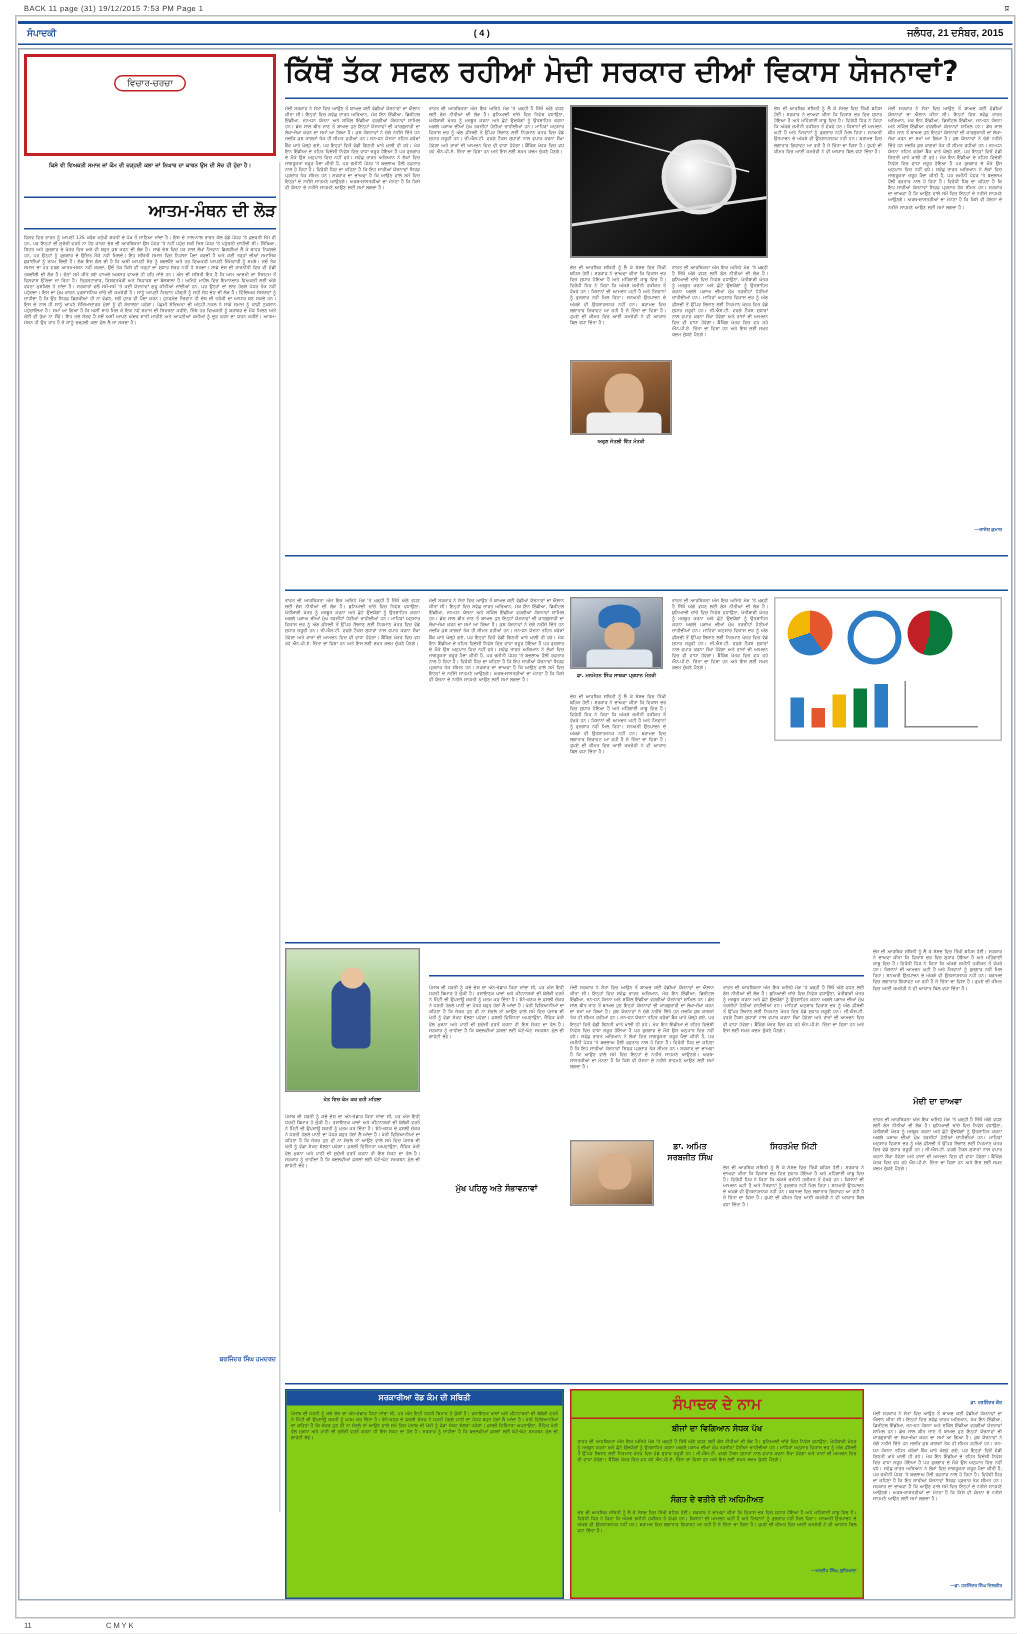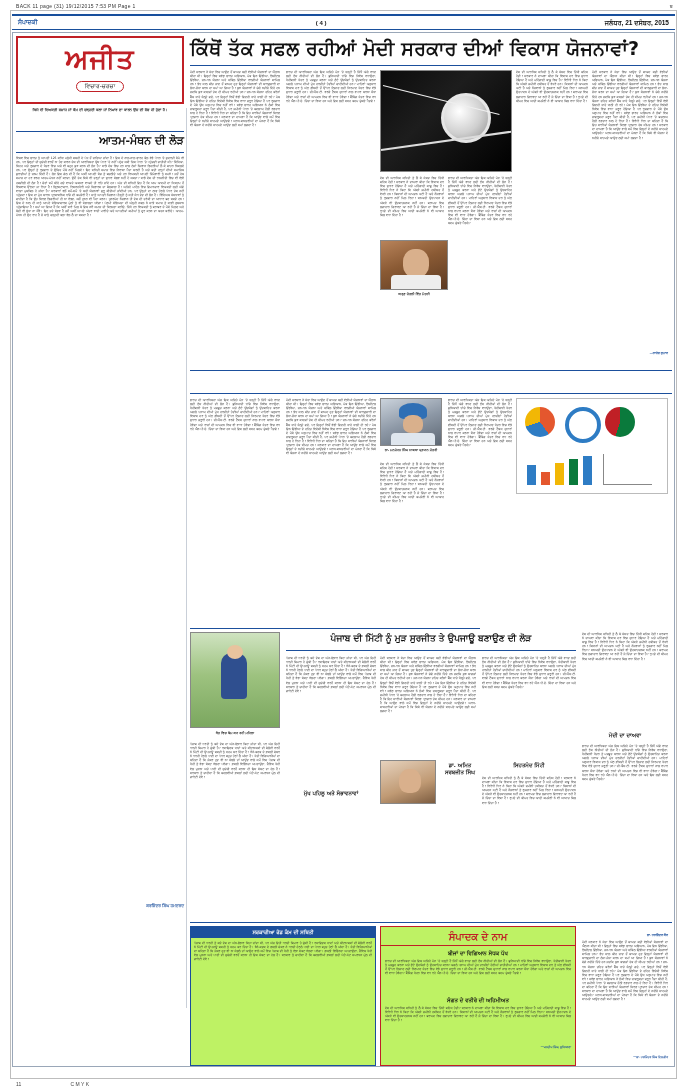--- a/index.html
+++ b/index.html
@@ -102,21 +102,21 @@
   
   .info{
     position:absolute;box-sizing:border-box;background:#fff;
   }
   .bar{position:absolute;bottom:0;background:#2e7cc4;}
   .pie{
     position:absolute;border-radius:50%;
   }
   .ring{position:absolute;border-radius:50%;border:4px solid #e4572e;}
   .ad{
-    position:absolute;box-sizing:border-box;border:1px solid #c02026;background:#bef264;
+    position:absolute;box-sizing:border-box;border:1px solid #c02026;background:#84cc16;
   }
   .ad-title{
     color:#c02026;font-weight:bold;font-size:10px;text-align:center;
     font-family:"DejaVu Sans", sans-serif;line-height:13px;
   }
   .blue-head{
     background:#1b4f9c;color:#fff;font-size:5.2px;font-weight:bold;
     text-align:center;padding:2px 0;font-family:"DejaVu Sans", sans-serif;
   }
   .sec-title{
@@ -142,21 +142,20 @@
 
   <div class="topstrip">
     <span>ਸੰਪਾਦਕੀ</span>
     <span class="mid">( 4 )</span>
     <span class="date">ਜਲੰਧਰ, 21 ਦਸੰਬਰ, 2015</span>
   </div>
 
   <div class="frame"></div>
 
   <div class="logobox">
-    <div class="logo">ਅਜੀਤ</div>
     <div class="logo-sub">ਵਿਚਾਰ-ਚਰਚਾ</div>
   </div>
 
   <div class="headline">
     <h1>ਕਿੱਥੋਂ ਤੱਕ ਸਫਲ ਰਹੀਆਂ ਮੋਦੀ ਸਰਕਾਰ ਦੀਆਂ ਵਿਕਾਸ ਯੋਜਨਾਵਾਂ?</h1>
   </div>
 
   <div class="col" style="left:16px;top:108px;width:168px;height:22px;">
     <div class="txt" style="font-size:3.6px;line-height:4.6px;text-align:center;color:#111;font-weight:bold;">ਕਿਸੇ ਵੀ ਵਿਅਕਤੀ ਸਮਾਜ ਜਾਂ ਕੌਮ ਦੀ ਚੜ੍ਹਦੀ ਕਲਾ ਜਾਂ ਨਿਘਾਰ ਦਾ ਕਾਰਨ ਉਸ ਦੀ ਸੋਚ ਹੀ ਹੁੰਦਾ ਹੈ।</div>
   </div>
@@ -234,23 +233,20 @@
       <div class="bar" style="left:16px;width:9px;height:13px;background:#e4572e;"></div>
       <div class="bar" style="left:30px;width:9px;height:22px;background:#f2b705;"></div>
       <div class="bar" style="left:44px;width:9px;height:26px;background:#0a7a3c;"></div>
       <div class="bar" style="left:58px;width:9px;height:29px;background:#2e7cc4;"></div>
       <div style="position:absolute;left:78px;bottom:0;width:48px;height:30px;border-bottom:1px solid #888;border-left:1px solid #888;"></div>
     </div>
   </div>
 
   <div class="hrule" style="left:190px;top:628px;width:290px;"></div>
 
-  <div class="col" style="left:286px;top:632px;width:290px;">
-    <div class="sec-title" style="font-size:9px;">ਪੰਜਾਬ ਦੀ ਮਿੱਟੀ ਨੂੰ ਮੁੜ ਸੁਰਜੀਤ ਤੇ ਉਪਜਾਊ ਬਣਾਉਣ ਦੀ ਲੋੜ</div>
-  </div>
   <div class="hrule" style="left:286px;top:650px;width:290px;"></div>
 
   <div class="ph field" style="left:190px;top:632px;width:90px;height:96px;">
     <div style="position:absolute;left:30px;top:20px;width:26px;height:46px;background:#2f4f8f;border-radius:10px 10px 4px 4px;"></div>
     <div style="position:absolute;left:36px;top:12px;width:16px;height:14px;background:#e8c39e;border-radius:50%;"></div>
   </div>
   <div class="col" style="left:190px;top:730px;width:90px;">
     <div class="cap">ਖੇਤ ਵਿਚ ਕੰਮ ਕਰ ਰਹੀ ਮਹਿਲਾ</div>
   </div>
   <div class="col txt" style="left:190px;top:742px;width:90px;height:176px;">ਪੰਜਾਬ ਦੀ ਧਰਤੀ ਨੂੰ ਕਦੇ ਦੇਸ਼ ਦਾ ਅੰਨ-ਭੰਡਾਰ ਕਿਹਾ ਜਾਂਦਾ ਸੀ, ਪਰ ਅੱਜ ਇਹੀ ਧਰਤੀ ਬਿਮਾਰ ਹੋ ਚੁੱਕੀ ਹੈ। ਰਸਾਇਣਕ ਖਾਦਾਂ ਅਤੇ ਕੀਟਨਾਸ਼ਕਾਂ ਦੀ ਬੇਲੋੜੀ ਵਰਤੋਂ ਨੇ ਮਿੱਟੀ ਦੀ ਉਪਜਾਊ ਸ਼ਕਤੀ ਨੂੰ ਖ਼ਤਮ ਕਰ ਦਿੱਤਾ ਹੈ। ਝੋਨੇ-ਕਣਕ ਦੇ ਫ਼ਸਲੀ ਚੱਕਰ ਨੇ ਧਰਤੀ ਹੇਠਲੇ ਪਾਣੀ ਦਾ ਪੱਧਰ ਬਹੁਤ ਹੇਠਾਂ ਲੈ ਆਂਦਾ ਹੈ। ਖੇਤੀ ਵਿਗਿਆਨੀਆਂ ਦਾ ਕਹਿਣਾ ਹੈ ਕਿ ਜੇਕਰ ਹੁਣ ਵੀ ਨਾ ਸੰਭਲੇ ਤਾਂ ਆਉਣ ਵਾਲੇ ਸਮੇਂ ਵਿਚ ਪੰਜਾਬ ਦੀ ਖੇਤੀ ਨੂੰ ਵੱਡਾ ਸੰਕਟ ਝੱਲਣਾ ਪਵੇਗਾ। ਫ਼ਸਲੀ ਵਿਭਿੰਨਤਾ ਅਪਣਾਉਣਾ, ਜੈਵਿਕ ਖੇਤੀ ਵੱਲ ਮੁੜਨਾ ਅਤੇ ਪਾਣੀ ਦੀ ਸੁਚੱਜੀ ਵਰਤੋਂ ਕਰਨਾ ਹੀ ਇਸ ਸੰਕਟ ਦਾ ਹੱਲ ਹੈ। ਸਰਕਾਰ ਨੂੰ ਚਾਹੀਦਾ ਹੈ ਕਿ ਬਦਲਵੀਆਂ ਫ਼ਸਲਾਂ ਲਈ ਘੱਟੋ-ਘੱਟ ਸਮਰਥਨ ਮੁੱਲ ਦੀ ਗਾਰੰਟੀ ਦੇਵੇ।</div>

